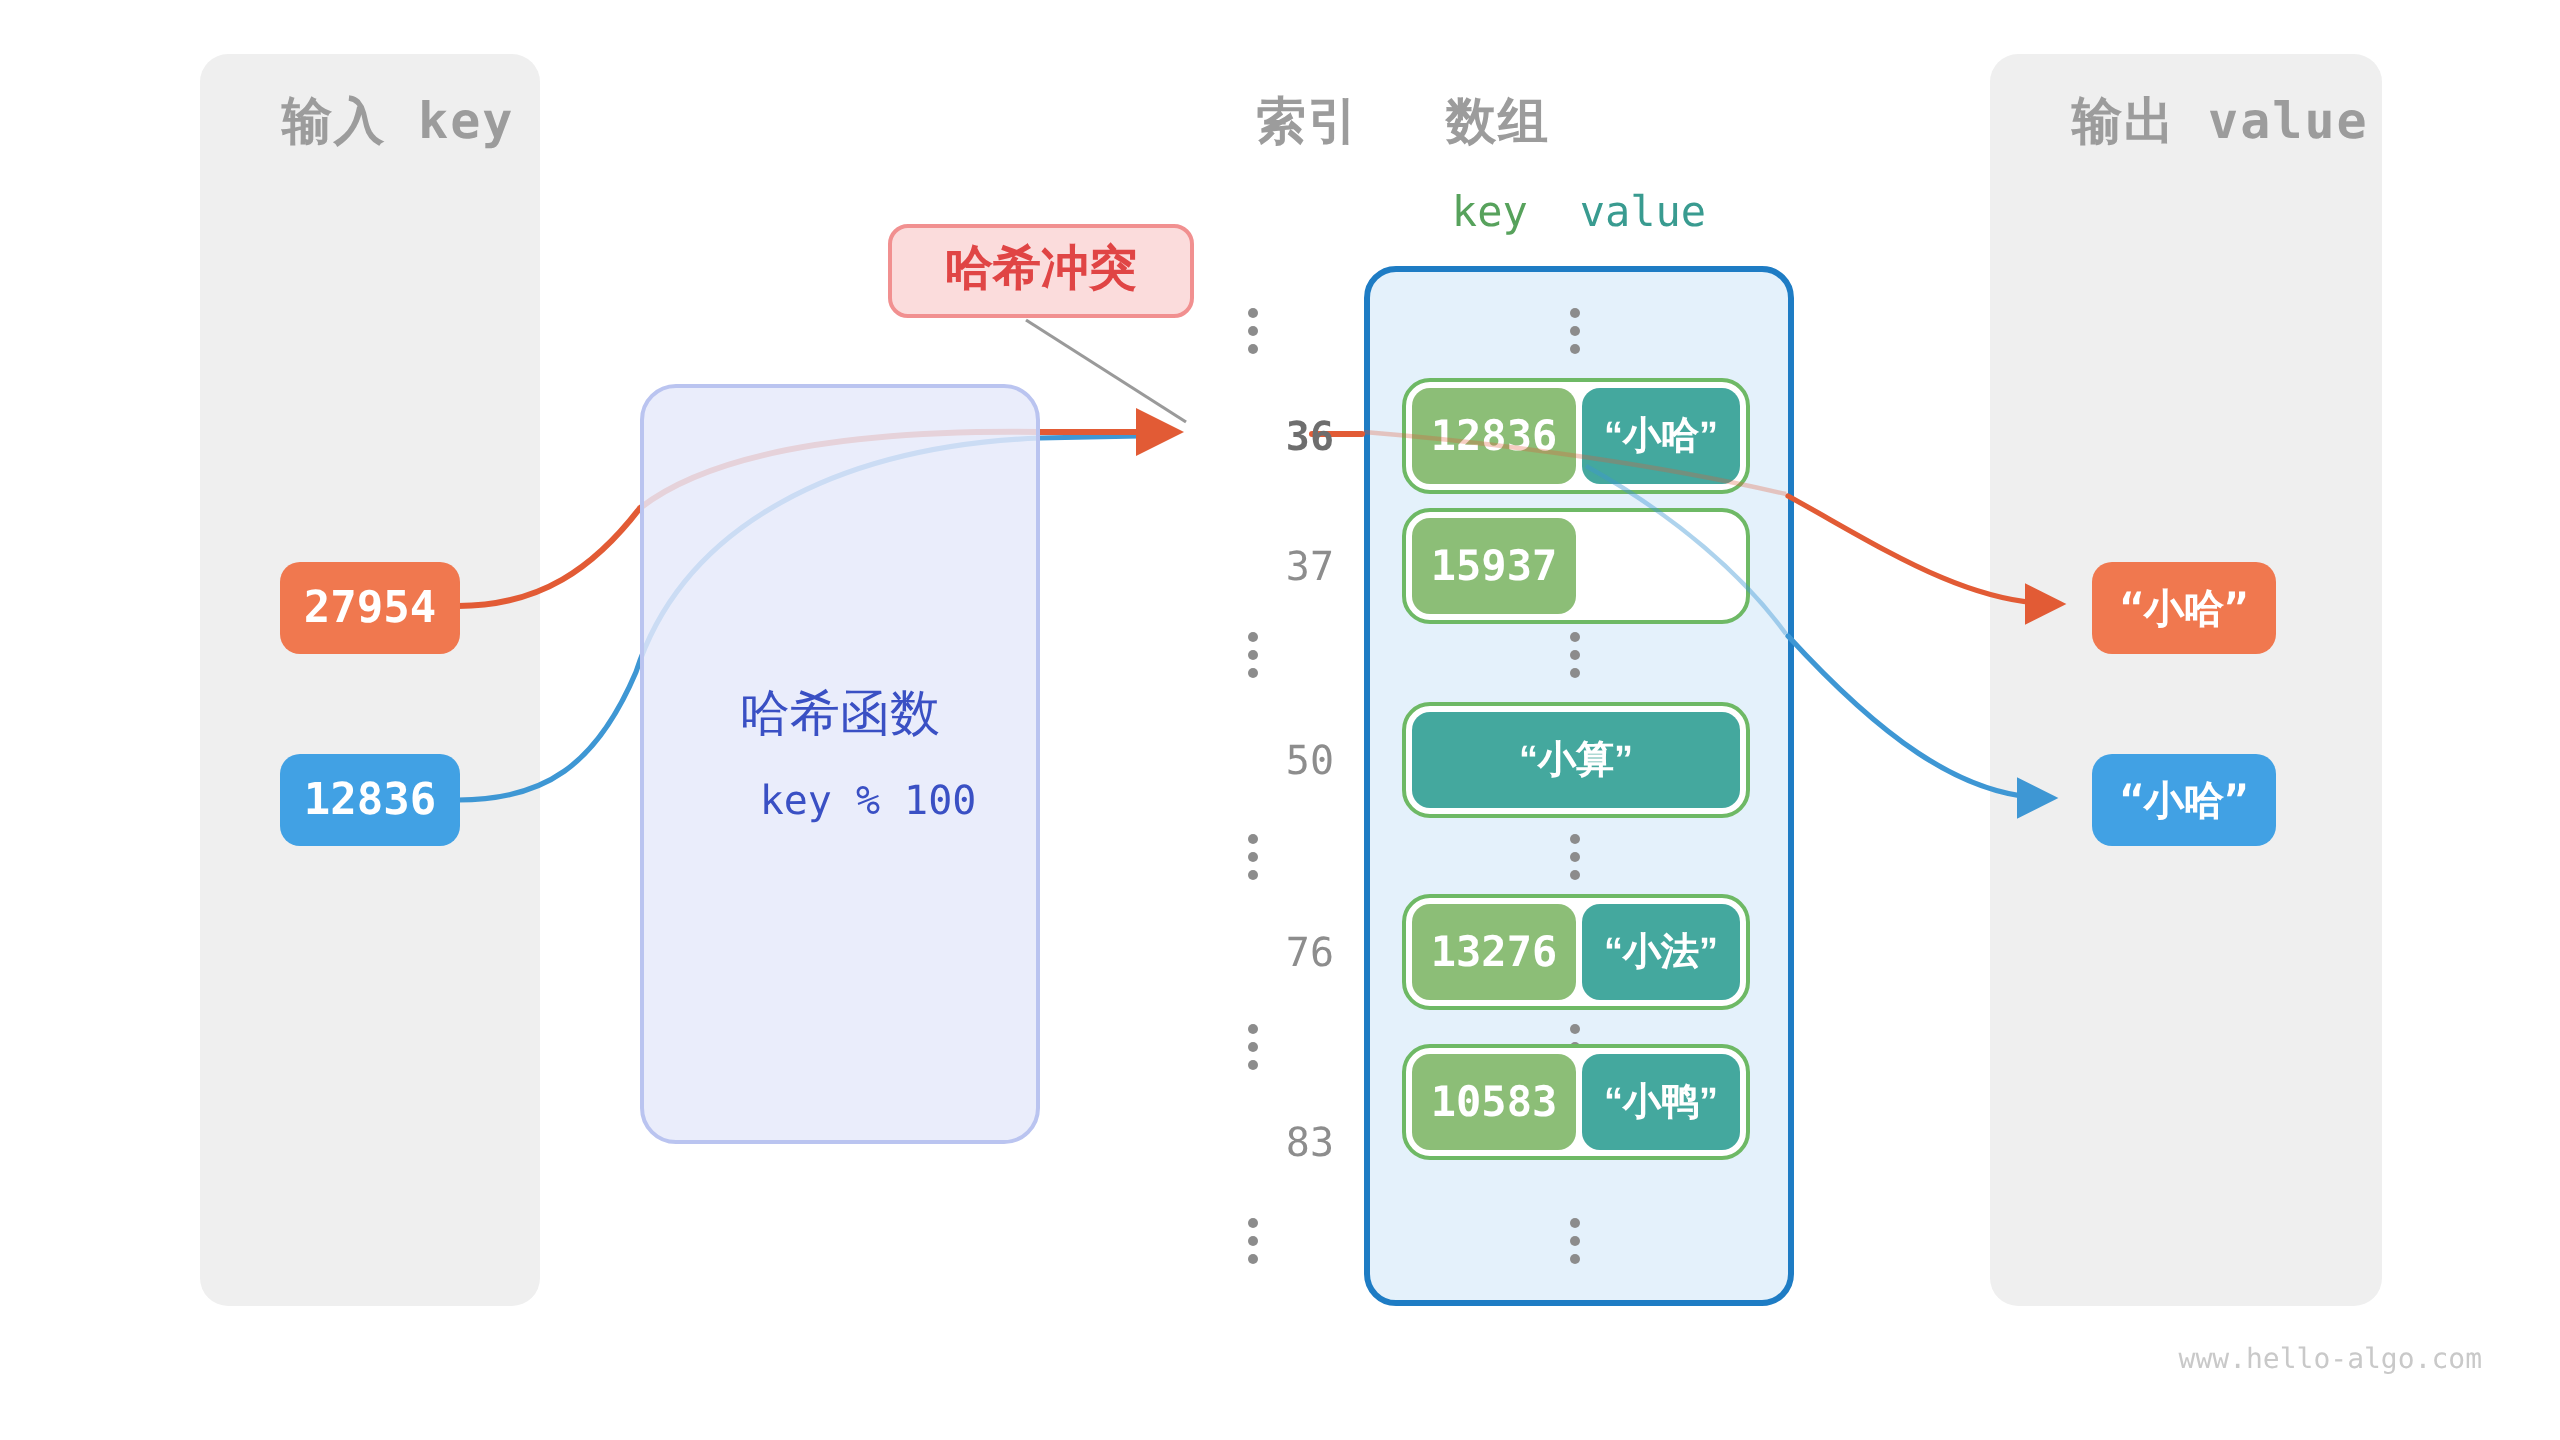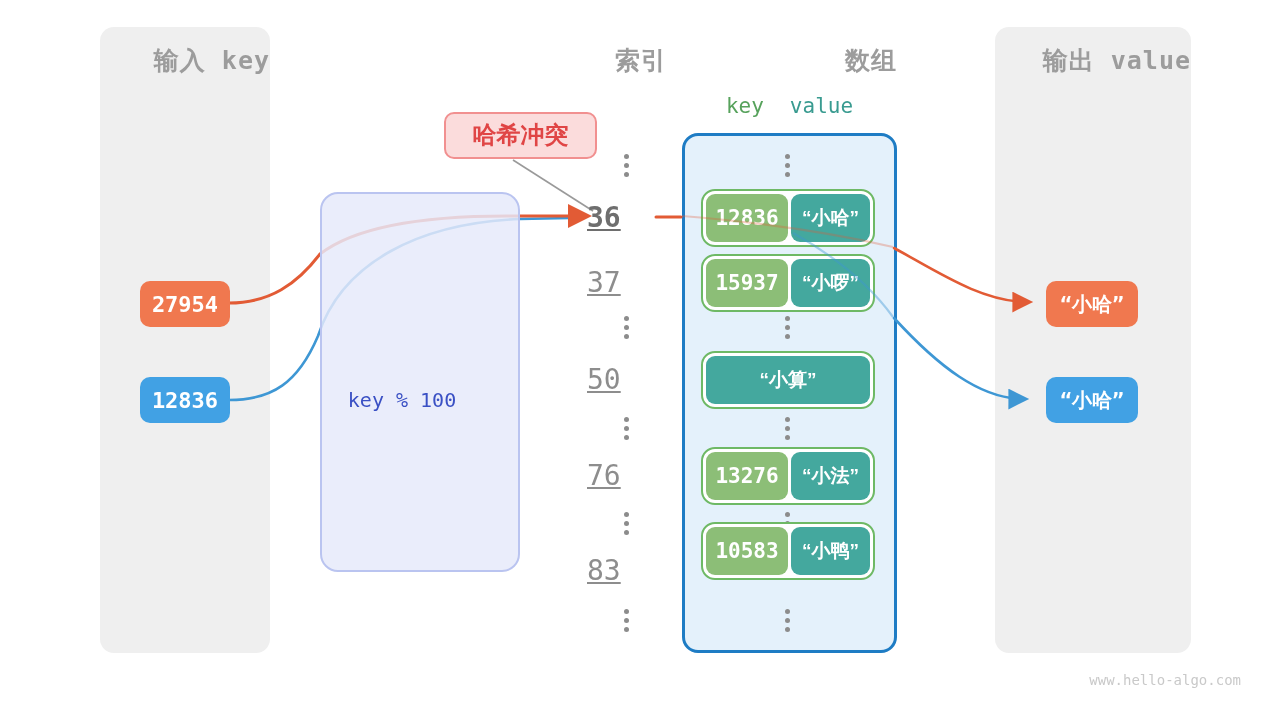--- a/index.html
+++ b/index.html
@@ -10,39 +10,40 @@
   .abs{position:absolute;}
   svg.layer{position:absolute;left:0;top:0;pointer-events:none;}
   #svg-under{z-index:1;}
   #svg-over{z-index:3;}
 
   
   .side-panel{background:#efefef;border-radius:14px;z-index:0;}
 
   
   .col-header{
-    font-weight:bold;font-size:25px;color:#9c9c9c;text-align:right;height:30px;line-height:30px;
-    z-index:2;font-family:"DejaVu Sans Mono","Liberation Sans",sans-serif;letter-spacing:1px;
+    font-weight:bold;font-size:25px;color:#9c9c9c;text-align:left;height:30px;line-height:30px;
+    z-index:2;font-family:"DejaVu Sans Mono","Liberation Sans",sans-serif;letter-spacing:1px;margin-left:41px;
   }
   .kv-header{
     z-index:2;display:flex;justify-content:center;gap:26px;
     font-family:"DejaVu Sans Mono","Liberation Mono",monospace;font-size:21px;
   }
   .kv-key{color:#57a25c;}
   .kv-value{color:#399b90;}
 
   
   .hash-box{
     left:320px;top:192px;width:200px;height:380px;border-radius:18px;
     background:rgba(230,234,250,0.84);border:2px solid #bac4f0;box-sizing:border-box;z-index:2;
   }
   .hash-title{left:320px;top:340px;width:200px;text-align:center;font-size:25px;color:#3a50c4;z-index:2;}
   .hash-formula{
     left:320px;top:388px;width:164px;text-align:center;font-size:20px;color:#3a50c4;z-index:2;
     font-family:"DejaVu Sans Mono","Liberation Mono",monospace;
+    padding-left:32px;
   }
 
   
   .collision-label{
     left:444px;top:112px;width:153px;height:47px;box-sizing:border-box;
     background:#fbdcdc;border:2px solid #f19090;border-radius:10px;
     color:#e04545;font-weight:bold;font-size:24px;text-align:center;line-height:42px;z-index:2;
   }
 
   
@@ -50,22 +51,22 @@
     width:90px;height:46px;border-radius:10px;z-index:2;color:#fff;
     display:flex;align-items:center;justify-content:center;
     font-family:"DejaVu Sans Mono","Liberation Mono",monospace;font-weight:bold;font-size:22px;
   }
   .pill.orange{background:#f0784f;}
   .pill.blue{background:#41a1e4;}
   .out-pill{width:92px;font-size:20px;}
 
   
   .idx-cell{
-    left:587px;width:80px;height:30px;line-height:30px;text-align:left;z-index:2;
-    font-family:"DejaVu Sans Mono","Liberation Mono",monospace;font-size:28px;color:#8d8d8d;text-decoration:underline;
+    left:587px;width:80px;height:30px;line-height:30px;text-align:right;z-index:2;
+    font-family:"DejaVu Sans Mono","Liberation Mono",monospace;font-size:20px;color:#8d8d8d;
   }
   .idx-cell.bold{font-weight:bold;color:#6e6e6e;}
 
   
   .array-box{
     left:682px;top:133px;width:215px;height:520px;box-sizing:border-box;
     background:#e4f1fb;border:3px solid #1e7cc4;border-radius:16px;z-index:0;
   }
   .array-row{
     left:701px;width:174px;height:58px;box-sizing:border-box;z-index:2;
@@ -127,20 +128,21 @@
   <div class="abs col-header" style="left:100px;top:46px;width:170px;">输入 key</div>
   <div class="abs col-header" style="left:587px;top:46px;width:80px;">索引</div>
   <div class="abs col-header" style="left:682px;top:46px;width:215px;">数组</div>
   <div class="abs kv-header" style="left:682px;top:94px;width:215px;">
     <span class="kv-key">key</span>
     <span class="kv-value">value</span>
   </div>
   <div class="abs col-header" style="left:995px;top:46px;width:196px;">输出 value</div>
 
   <div class="abs hash-box"></div>
+  <div class="abs hash-title">哈希函数</div>
   <div class="abs hash-formula">key % 100</div>
 
   <div class="abs collision-label">哈希冲突</div>
 
   <div class="abs pill orange" style="left:140px;top:281px;">27954</div>
   <div class="abs pill blue" style="left:140px;top:377px;">12836</div>
 
   <div class="abs pill orange out-pill" style="left:1046px;top:281px;">“小哈”</div>
   <div class="abs pill blue out-pill" style="left:1046px;top:377px;">“小哈”</div>
 
@@ -180,21 +182,20 @@
       <i></i>
       <i></i>
     </div>
 
   <div class="abs array-row" style="top:189px;">
     <span class="cell-key">12836</span>
     <span class="cell-val">“小哈”</span>
   </div>
   <div class="abs array-row" style="top:254px;">
     <span class="cell-key">15937</span>
-    <span class="cell-val">“小啰”</span>
   </div>
 
   <div class="abs vdots" style="left:785px;top:316px;">
       <i></i>
       <i></i>
       <i></i>
     </div>
 
   <div class="abs array-row" style="top:351px;">
     <span class="cell-val">“小算”</span>

